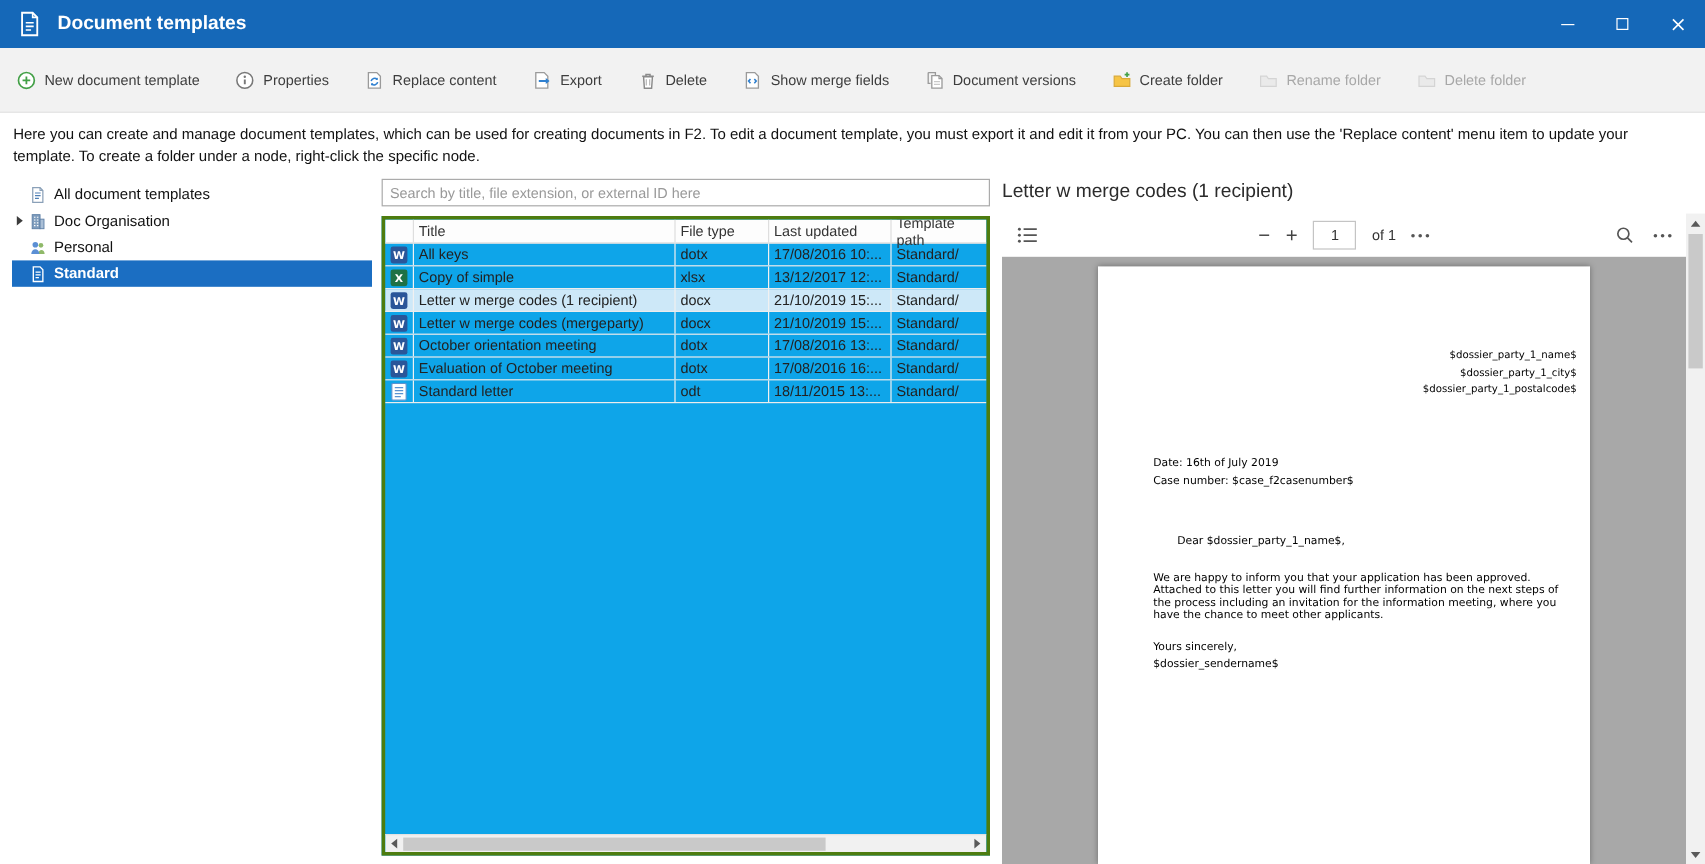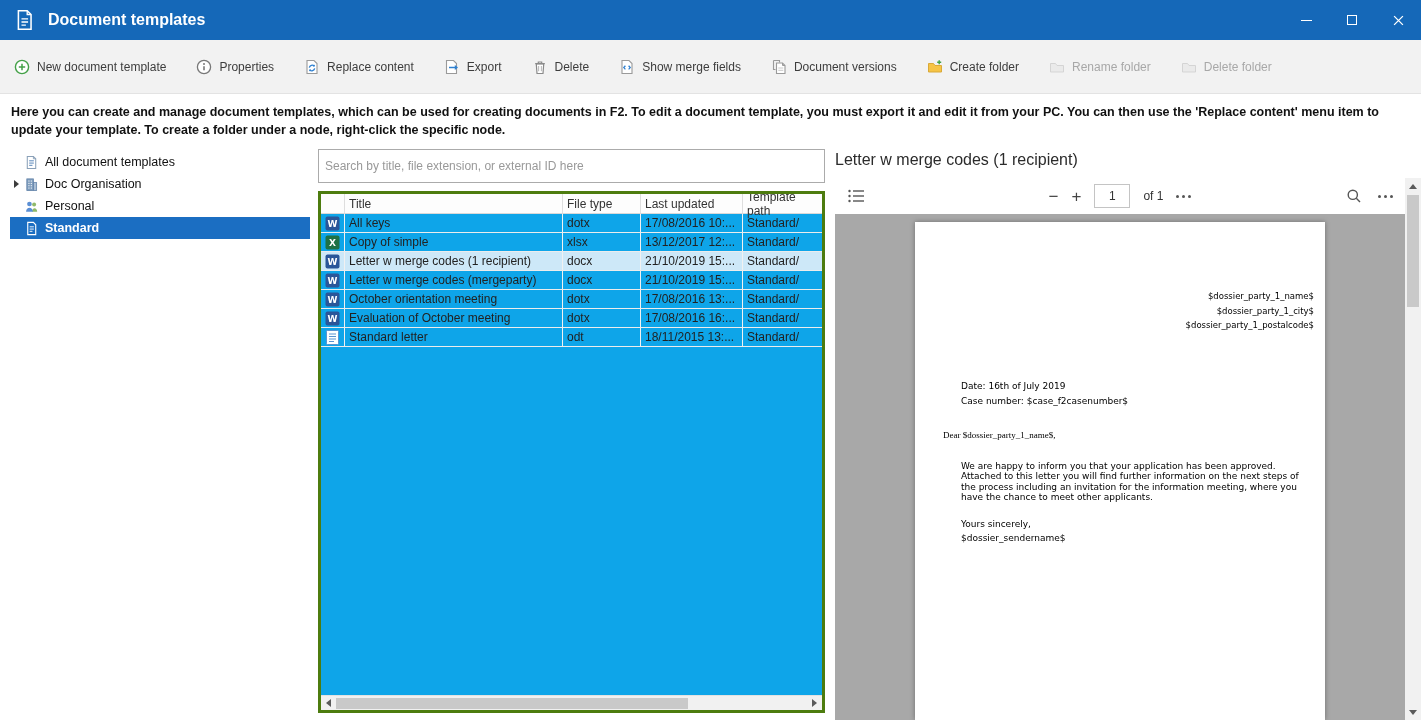--- a/index.html
+++ b/index.html
@@ -16,36 +16,36 @@
   .glyph-max { width:10px; height:10px; border:1px solid #fff; }
 
   
   .toolbar { height:54px; background:#f2f2f2; border-bottom:1px solid #e3e3e3; display:flex; align-items:center; padding:0 14px; gap:30px; flex:0 0 auto; }
   .tb-item { display:flex; align-items:center; gap:7px; font-size:12px; color:#3d3d3d; white-space:nowrap; cursor:default; }
   .tb-item.disabled { color:#a8a8a8; }
   .tb-item.disabled .tb-icon { opacity:.55; }
   .tb-icon { width:16px; height:16px; display:flex; align-items:center; justify-content:center; }
 
   
-  .desc { padding:9px 12px 10px 11px; font-size:12.5px; line-height:1.45; color:#111; flex:0 0 auto;font-weight:bold; }
+  .desc { padding:9px 12px 10px 11px; font-size:12.5px; line-height:1.45; color:#111; flex:0 0 auto; }
 
   
   .main { flex:1; display:flex; min-height:0; padding-left:10px; }
 
   
   .tree-panel { flex:0 0 300px; margin-right:8px; padding-top:2px; }
   .tree-item { height:22px; display:flex; align-items:center; font-size:12.5px; color:#111; cursor:default; width:100%; }
   .tree-item .slot { flex:0 0 13px; display:flex; align-items:center; justify-content:center; }
   .twisty { width:0; height:0; border-top:4px solid transparent; border-bottom:4px solid transparent; border-left:5px solid #3c3c3c; }
   .tree-item .t-icon { width:16px; height:16px; margin-right:6px; display:flex; align-items:center; justify-content:center; }
   .tree-item.selected { background:#1b6ec2; color:#fff; font-weight:bold; }
 
   
   .list-panel { flex:0 0 507px; margin-right:10px; margin-bottom:7px; display:flex; flex-direction:column; min-height:0; }
-  .search { height:34px; border:1px solid #ababab; padding:0 6px; font-size:12px; font-family:inherit; color:#222; margin-bottom:8px; outline:none; }
+  .search { height:23px; border:1px solid #ababab; padding:0 6px; font-size:12px; font-family:inherit; color:#222; margin-bottom:8px; outline:none; }
   .search::placeholder { color:#999; }
   .table-wrap { flex:1; border:3px solid #4d7c0f; background:#0ea5e9; position:relative; overflow:hidden; display:flex; flex-direction:column; }
   .thead { display:flex; height:20px; align-items:center; background:#fdfdfd; border-bottom:1px solid #d9d9d9; color:#333; flex:0 0 auto; }
   .thead .cell { border-right:1px solid #dedede; height:100%; display:flex; align-items:center; padding-left:4px; }
   .trow { display:flex; height:19px; align-items:center; border-bottom:1px solid #ececec; cursor:default; flex:0 0 auto; }
   .trow .cell { border-right:1px solid #f1f1f1; height:100%; display:flex; align-items:center; padding-left:4px; white-space:nowrap; overflow:hidden; }
   .trow.selected { background:#cde8f8; }
   .c-icon { flex:0 0 24px; justify-content:center; padding-left:0 !important; }
   .c-title { flex:0 0 218px; }
   .c-type { flex:0 0 78px; }
@@ -77,21 +77,21 @@
   .page-count { font-size:12px; color:#333; }
   .dots { display:flex; gap:3px; align-items:center; cursor:default; }
   .dots i { width:3px; height:3px; border-radius:50%; background:#555; }
 
   .canvas { flex:1; background:#a8a8a8; display:flex; justify-content:center; overflow:hidden; padding-top:8px; }
   .page { width:410px; background:#fff; box-shadow:0 0 5px rgba(0,0,0,.35); font-family:"DejaVu Sans",sans-serif; color:#000; }
   .addr { margin-top:67px; text-align:right; padding-right:11px; font-size:8.5px; line-height:14.5px; }
   .doc-sm { font-size:9px; }
   .date-line { margin-top:48px; padding-left:46px; }
   .case-line { margin-top:5px; padding-left:46px; }
-  .salutation { margin-top:24px; padding-left:28px;font-family:Liberation Serif, serif; }
+  .salutation { margin-top:40px; padding-left:66px; }
   .body-par { margin-top:21px; margin-left:46px; margin-right:14px; line-height:10.5px; }
   .closing { margin-top:16px; padding-left:46px; }
   .signature { margin-top:4px; padding-left:46px; }
 
   
   .vscroll { flex:0 0 16px; background:#f1f1f1; display:flex; flex-direction:column; align-items:center; }
   .vs-btn { height:16px; width:16px; display:flex; align-items:center; justify-content:center; flex:0 0 auto; }
   .vs-thumb { width:12px; height:112px; background:#c9c9c9; margin-top:1px; flex:0 0 auto; }
   .vs-spacer { flex:1; }
 </style>

